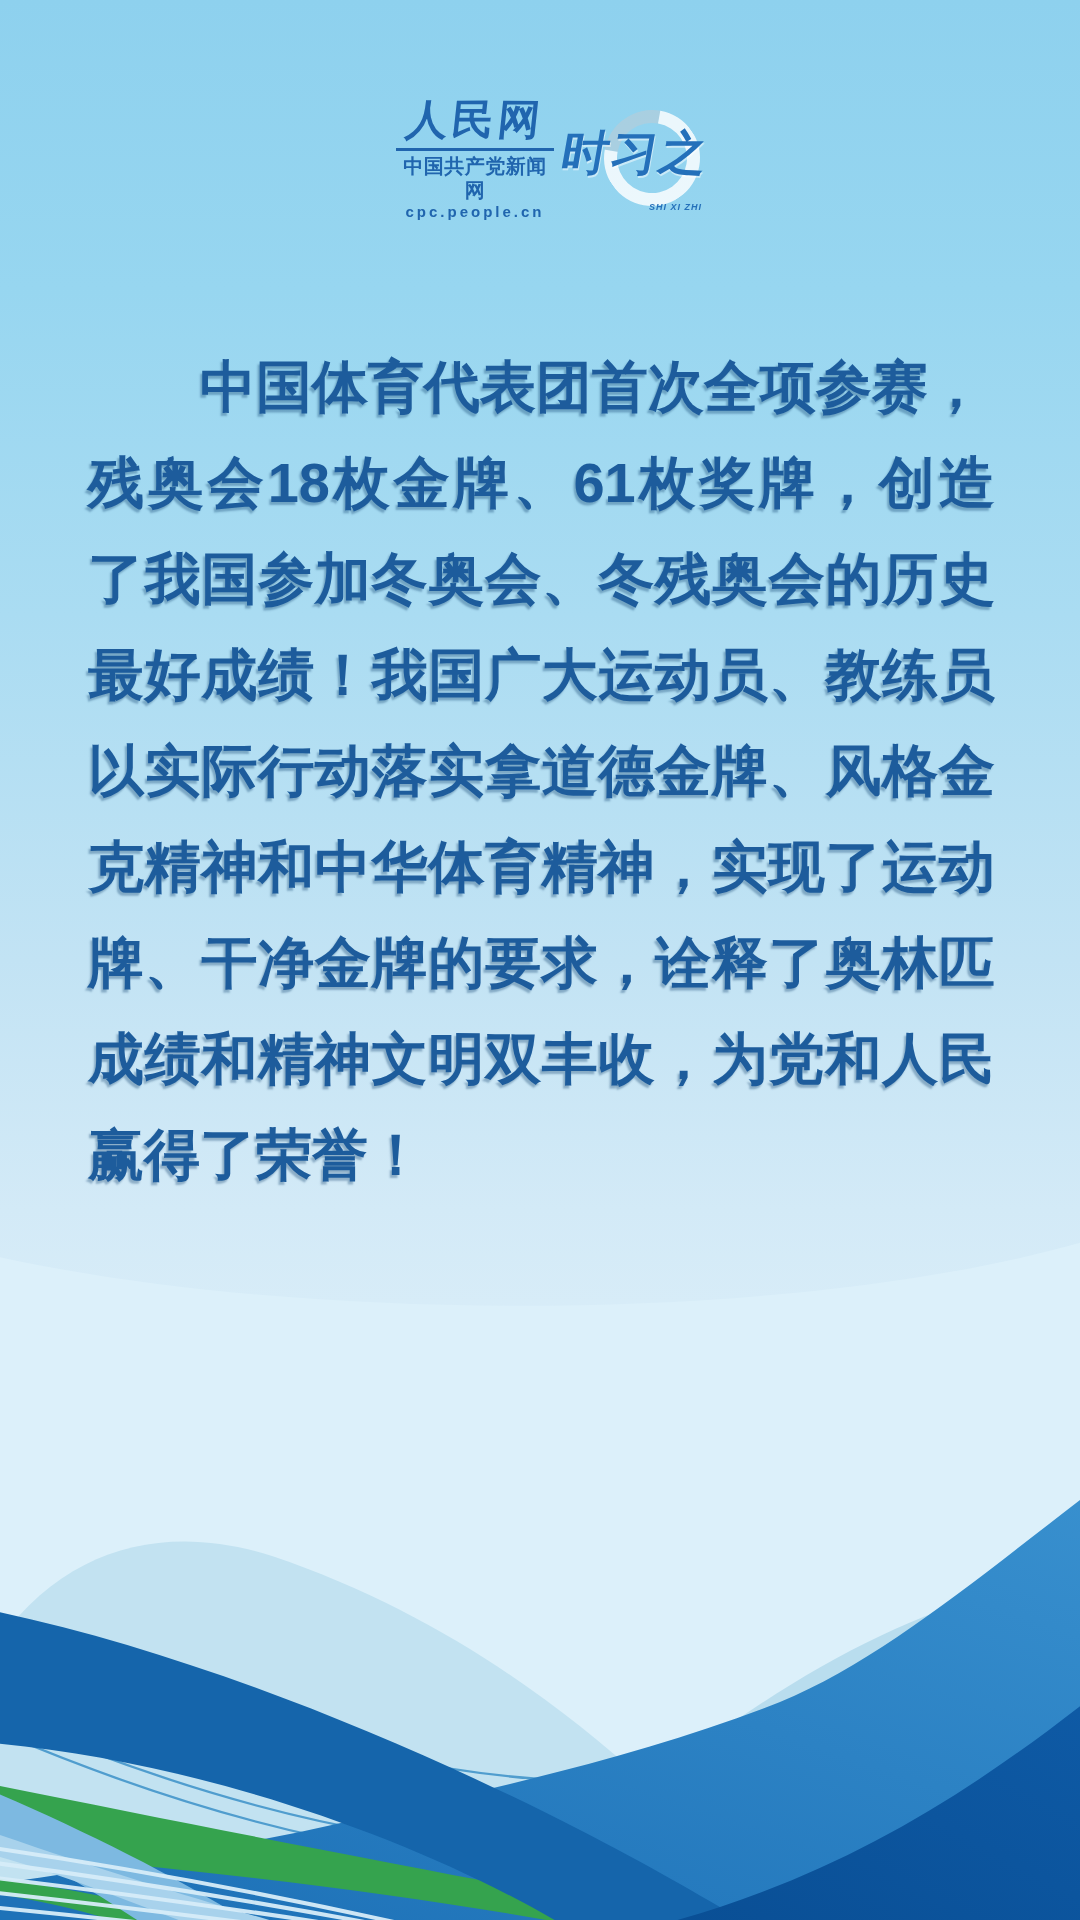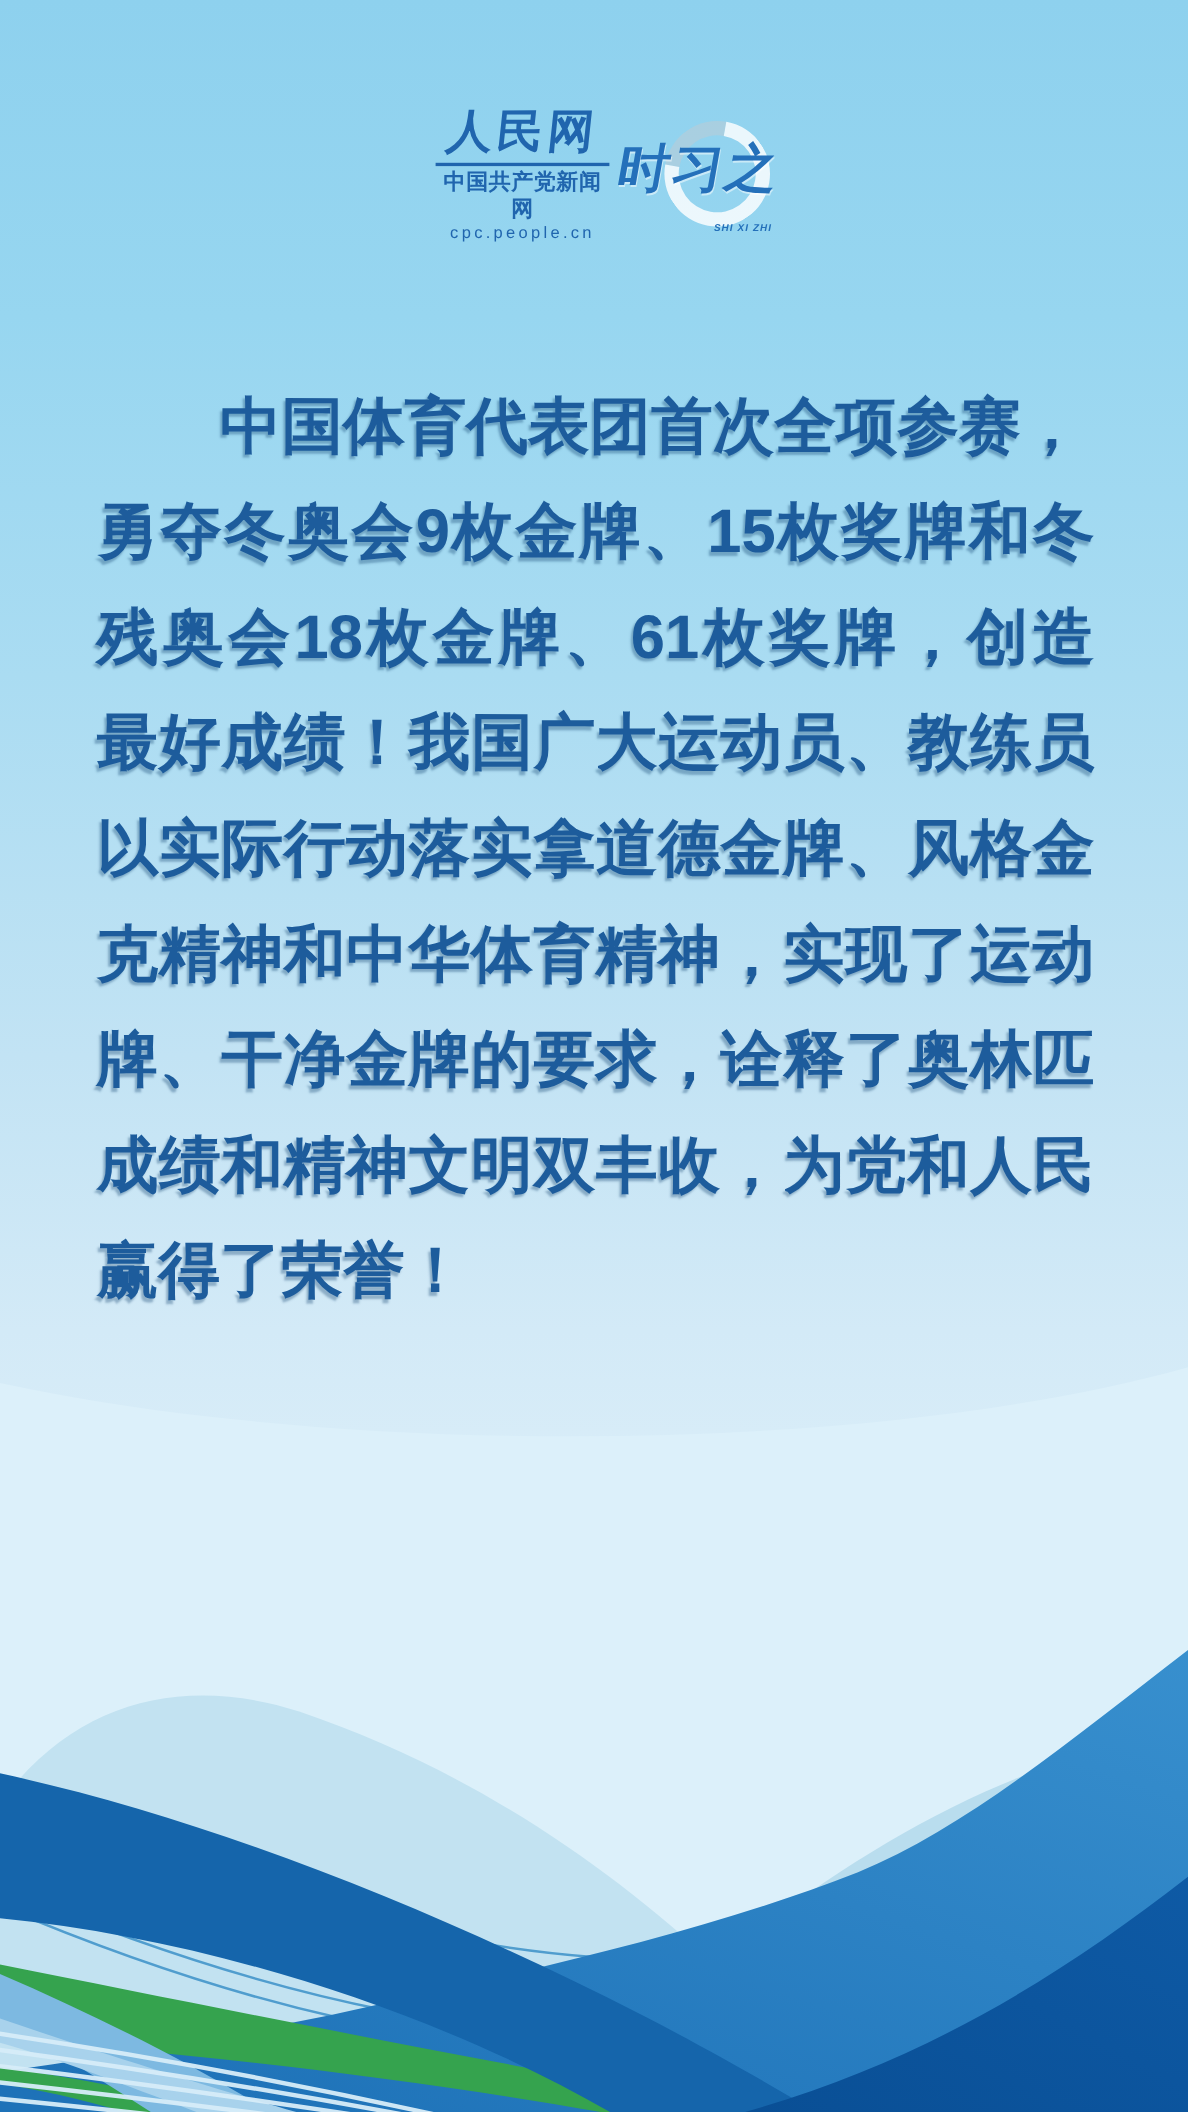--- a/index.html
+++ b/index.html
@@ -13,21 +13,21 @@
   }
 
   
   .masthead { position:absolute; top:96px; left:396px; width:158px; text-align:center; color:#2065ae; }
   .masthead .script {
     font-family:"DejaVu Serif", serif; font-size:42px; font-weight:bold;
     transform:skewX(-6deg); letter-spacing:4px; line-height:48px;
   }
   .masthead .rule { height:3px; background:#2065ae; margin:4px 0 3px 0; }
   .masthead .subtitle { font-size:20px; font-weight:800; letter-spacing:0.5px; line-height:24px;text-align:center; }
-  .masthead .url { font-size:15px; font-weight:normal; letter-spacing:3px; line-height:20px; }
+  .masthead .url { font-size:15px; font-weight:bold; letter-spacing:3px; line-height:20px; }
 
   .program { position:absolute; top:100px; left:562px; width:140px; height:110px; }
   .program .swirl {
     position:absolute; right:2px; top:10px; width:96px; height:96px; border-radius:50%;
     border:13px solid rgba(255,255,255,0.82); border-top-color:rgba(182,205,216,0.65);
     transform:rotate(-35deg);
   }
   .program .glyphs {
     position:absolute; left:0; top:22px; font-size:47px; font-weight:900;
     color:#2470ba; transform:skewX(-10deg); letter-spacing:2px; white-space:nowrap;
@@ -75,22 +75,22 @@
   </div>
 
   <div class="program">
     <div class="swirl"></div>
     <div class="glyphs">时习之</div>
     <div class="latin">SHI XI ZHI</div>
   </div>
 
   <div class="quote">
     <div class="qline first">中国体育代表团首次全项参赛，</div>
-    <div class="qline just">勇夺冬奥会9枚金牌、15枚奖牌和冬</div>
     <div class="qline just">残奥会18枚金牌、61枚奖牌，创造</div>
+    <div class="qline just">了我国参加冬奥会、冬残奥会的历史</div>
     <div class="qline just">最好成绩！我国广大运动员、教练员</div>
     <div class="qline just">以实际行动落实拿道德金牌、风格金</div>
     <div class="qline just">克精神和中华体育精神，实现了运动</div>
     <div class="qline just">牌、干净金牌的要求，诠释了奥林匹</div>
     <div class="qline just">成绩和精神文明双丰收，为党和人民</div>
     <div class="qline">赢得了荣誉！</div>
   </div>
 
   <div class="attr-date">——2022年4月8日，</div>
   <div class="attr-source">习近平在北京冬奥会、冬残奥会总结表彰大会上的讲话</div>

